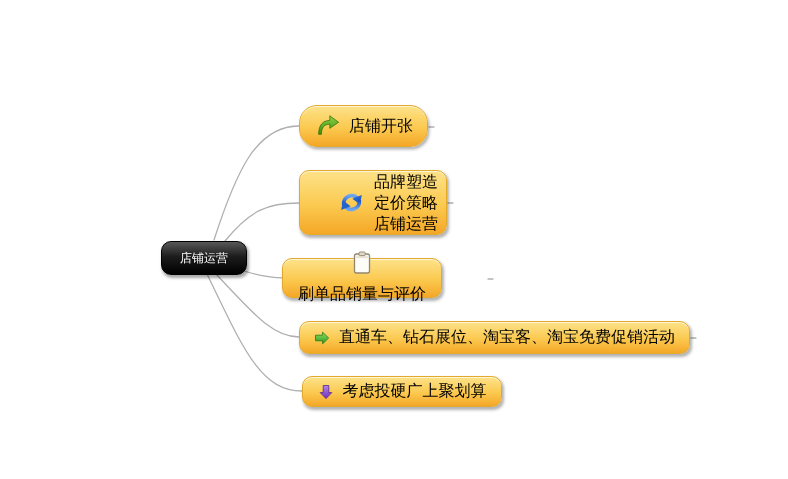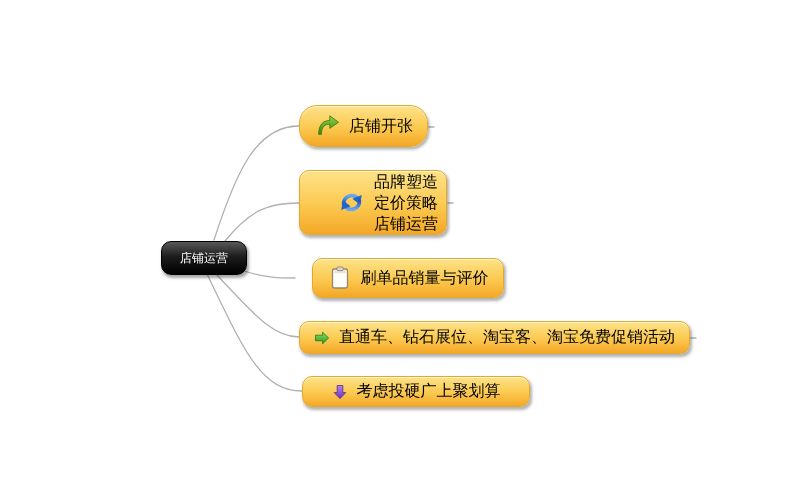--- a/index.html
+++ b/index.html
@@ -62,23 +62,23 @@
     align-items: center;
     line-height: 21px;
   }
 
   .label { white-space: nowrap; }
 
   
   #root-node   { left: 161px; top: 241px; width: 86px;  height: 34px; }
   #branch-open  { left: 299px; top: 105px; width: 129px; height: 42px; border-radius: 18px; }
   #branch-brand { left: 299px; top: 170px; width: 148px; height: 65px; justify-content: flex-end; }
-  #branch-sales { left: 312px; top: 258px; width: 192px; height: 40px; }
+  #branch-sales { left: 282px; top: 258px; width: 160px; height: 40px; flex-direction: column; }
   #branch-promo { left: 299px; top: 321px; width: 391px; height: 33px; }
-  #branch-ju    { left: 302px; top: 376px; width: 228px; height: 31px; }
+  #branch-ju    { left: 302px; top: 376px; width: 200px; height: 31px; }
 </style>
 </head>
 <body>
 
 <div class="canvas">
 
   <svg class="connectors" viewBox="0 0 788 479" xmlns="http://www.w3.org/2000/svg">
     <g fill="none" stroke="#b0b0b0" stroke-width="1.3" stroke-linecap="round">
       <path d="M 214 240 C 236 172 256 126 299 126"></path>
       <path d="M 225 241 C 250 210 268 203 299 203"></path>

